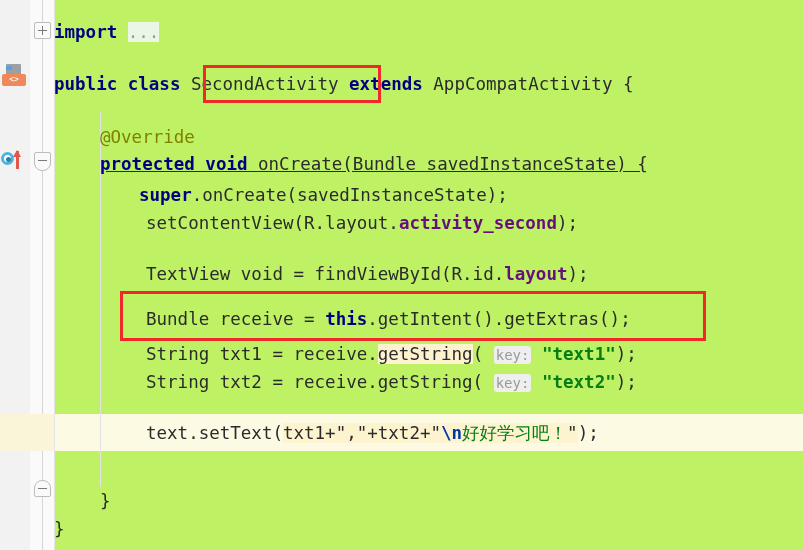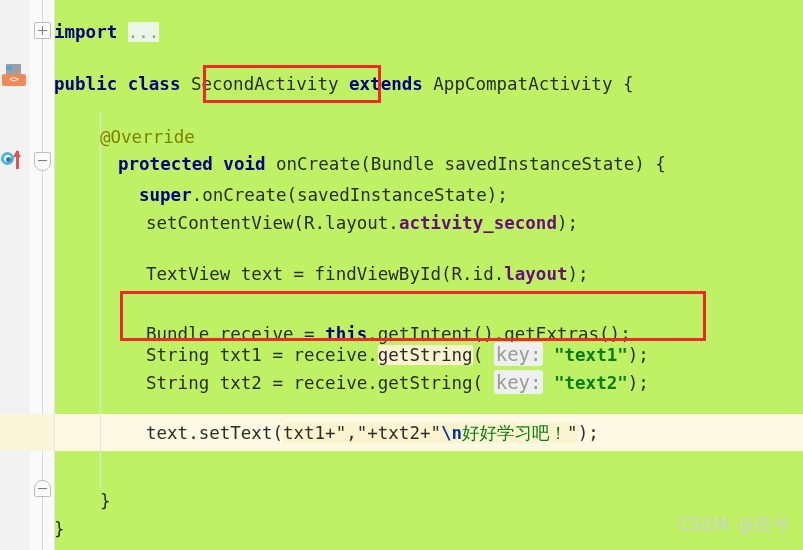--- a/index.html
+++ b/index.html
@@ -99,21 +99,21 @@
   }
   .kw{color:#000080;font-weight:bold;}
   .anno{color:#808000;}
   .field{color:#660e7a;font-weight:bold;}
   .str{color:#067d17;font-weight:bold;}
   .esc{color:#0037a6;font-weight:bold;}
   .cn{color:#067d17;font-family:"DejaVu Sans",sans-serif;font-weight:normal;}
   .dots{color:#9a9a9a;background:#eaf6e6;}
   .hintpill{
     color:#9a9a9a;background:#efefef;border-radius:3px;
-    font-size:19px;padding:1px 2px;
+    font-size:14px;padding:1px 2px;
   }
   .usage{background:#fdf3cf;}
 
   
   .row-highlight{
     position:absolute;left:0;width:803px;height:37px;
     background:#fdfae4;
   }
   .row-highlight-gutter{
     position:absolute;left:0;width:54px;height:37px;
@@ -165,35 +165,34 @@
   </div>
 
   <div class="code">
       <div class="row-highlight" style="top: 414px; left: -54px;"></div>
     <div class="indent-guide ig1"></div>
     <div class="indent-guide ig2"></div>
     <div id="code-lines">
         <div class="line" style="top: 14px; left: 0px;"><span class="kw">import</span><span> </span><span class="dots">...</span></div>
         <div class="line" style="top: 66px; left: 0px;"><span class="kw">public class </span><span>SecondActivity</span><span> </span><span class="kw">extends</span><span> AppCompatActivity {</span></div>
         <div class="line" style="top: 119px; left: 46px;"><span class="anno">@Override</span></div>
-        <div class="line" style="top: 146px; left: 64px;"><span class="kw">protected void </span><span>onCreate(Bundle savedInstanceState) {</span></div>
+        <div class="line" style="top: 146px; left: 46px; text-decoration: underline;"><span class="kw">protected void </span><span>onCreate(Bundle savedInstanceState) {</span></div>
         <div class="line" style="top: 177px; left: 85px;"><span class="kw">super</span><span>.onCreate(savedInstanceState);</span></div>
         <div class="line" style="top: 205px; left: 92px;"><span>setContentView(R.layout.</span><span class="field">activity_second</span><span>);</span></div>
-        <div class="line" style="top: 256px; left: 92px;"><span>TextView text = findViewById(R.id.</span><span class="field">layout</span><span>);</span></div>
-        <div class="line" style="top: 316px; left: 92px;"><span>Bundle receive = </span><span class="kw">this</span><span>.getIntent().getExtras();</span></div>
+        <div class="line" style="top: 256px; left: 92px;"><span>TextView void = findViewById(R.id.</span><span class="field">layout</span><span>);</span></div>
+        <div class="line" style="top: 301px; left: 92px;"><span>Bundle receive = </span><span class="kw">this</span><span>.getIntent().getExtras();</span></div>
         <div class="line" style="top: 336px; left: 92px;"><span>String txt1 = receive.</span><span class="usage">getString</span><span>( </span><span class="hintpill">key:</span><span> </span><span class="str">"text1"</span><span>);</span></div>
         <div class="line" style="top: 364px; left: 92px;"><span>String txt2 = receive.getString( </span><span class="hintpill">key:</span><span> </span><span class="str">"text2"</span><span>);</span></div>
         <div class="line" style="top: 415px; left: 92px;"><span>text.setText(</span><span class="usage">txt1+</span><span class="usage">","</span><span class="usage">+txt2+</span><span class="usage">"</span><span class="esc usage">\n</span><span class="cn usage">好好学习吧！</span><span class="usage">"</span><span>);</span></div>
         <div class="line" style="top: 483px; left: 46px;"><span>}</span></div>
         <div class="line" style="top: 511px; left: 0px;"><span>}</span></div>
       </div>
   </div>
 
   <div id="hl-gutter" class="row-highlight-gutter" style="top: 414px;"></div>
 
   <div id="annotations">
       <div class="redbox" style="left: 203px; top: 65px; width: 178px; height: 38px; border-color: rgb(239, 41, 41);"></div>
       <div class="redbox" style="left: 120px; top: 291px; width: 586px; height: 50px; border-color: rgb(239, 41, 41);"></div>
     </div>
 
-  <div class="watermark">CSDN @芸兮</div>
 
 </div>
 
 </body></html>

